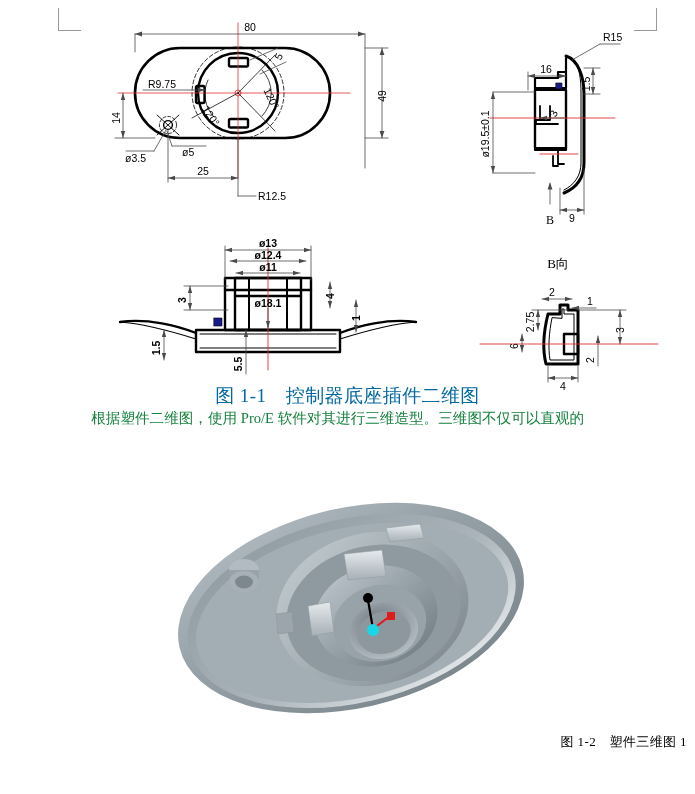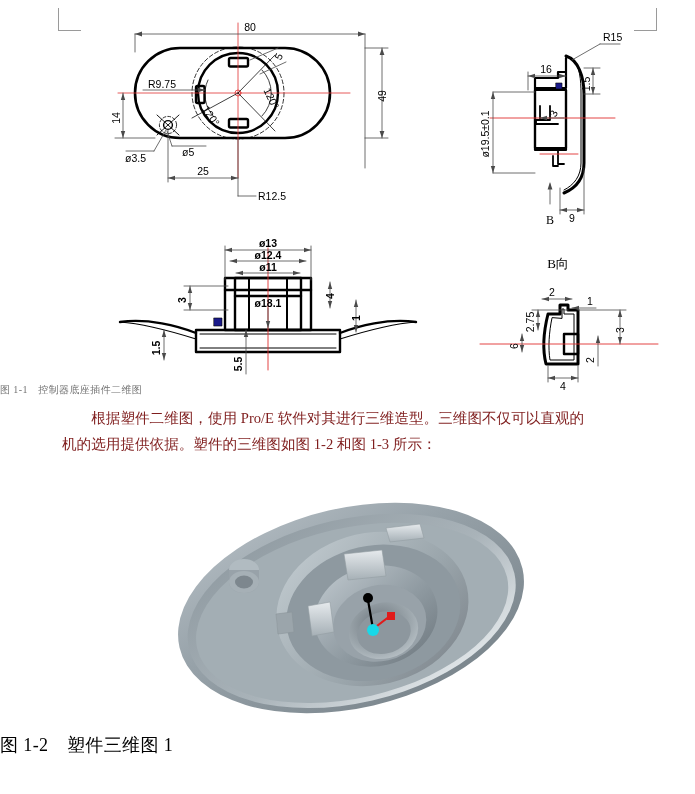--- a/index.html
+++ b/index.html
@@ -27,55 +27,55 @@
   .crop-mark.tr { right: 38px; top: 8px;  border-right: 1px solid #9a9a9a; border-bottom: 1px solid #9a9a9a; }
 
   
   .dwg { position: absolute; }
   .dwg svg { display: block; overflow: visible; }
 
   
   .fig-caption {
     position: absolute;
     width: 100%;
-    text-align: left;
+    text-align: center;
     font-family: "Liberation Serif", serif;
-    font-size: 10px;
+    font-size: 19px;
     letter-spacing: 0.4px;
-    color: #737373;
+    color: #0369a1;
   }
   .para {
     position: absolute;
     left: 62px;
     width: 572px;
     font-family: "Liberation Serif", serif;
     font-size: 14.6px;
     line-height: 26px;
     text-align: justify;
     text-justify: inter-ideograph;
-    color: #7f1d1d;
+    color: #15803d;
   }
   .para .indent { display: inline-block; width: 2em; }
 
   
   .render3d {
     position: absolute;
     left: 168px;
     top: 492px;
     width: 366px;
     height: 232px;
   }
   .render3d svg { display: block; }
 
   .caption-2 {
     position: absolute;
     left: 0; right: 8px;
     top: 733px;
-    text-align: left;
-    font-size: 18px;
+    text-align: right;
+    font-size: 13px;
     letter-spacing: 0.4px;
   }
 </style>
 </head>
 <body>
 
 <div class="crop-mark tl"></div>
 <div class="crop-mark tr"></div>
 
 <div class="dwg" style="left:110px; top:18px;">
@@ -393,21 +393,20 @@
     <text x="38" y="98" text-anchor="middle" transform="rotate(-90 38 98)">6</text>
     <text x="83" y="142" text-anchor="middle">4</text>
   </g>
 </svg>
 </div>
 
 <div class="fig-caption" style="top:383px;">图 1-1　控制器底座插件二维图</div>
 
 <div class="para" style="top:405px;">
   <div><span class="indent"></span><span>根据塑件二维图，使用 Pro/E 软件对其进行三维造型。三维图不仅可以直观的</span></div>
-  <div>机的选用提供依据。塑件的三维图如图 1-2 和图 1-3 所示：</div>
 </div>
 
 <div class="render3d">
 <svg width="366" height="232" viewBox="0 0 366 232">
   <defs>
     <linearGradient id="gShellTop" x1="0" y1="0" x2="0.6" y2="1">
       <stop offset="0%" stop-color="#b6bfc5"></stop>
       <stop offset="45%" stop-color="#97a2a9"></stop>
       <stop offset="100%" stop-color="#7d888f"></stop>
     </linearGradient>

